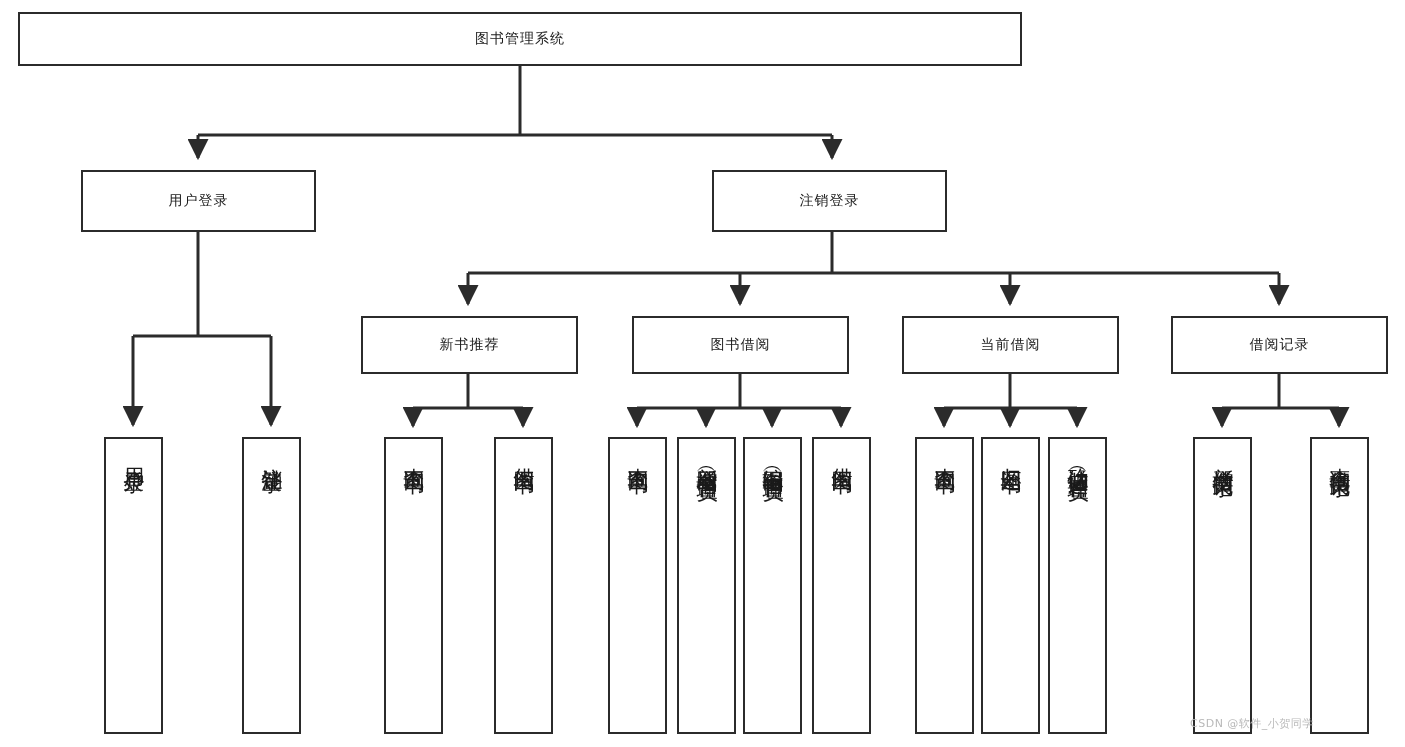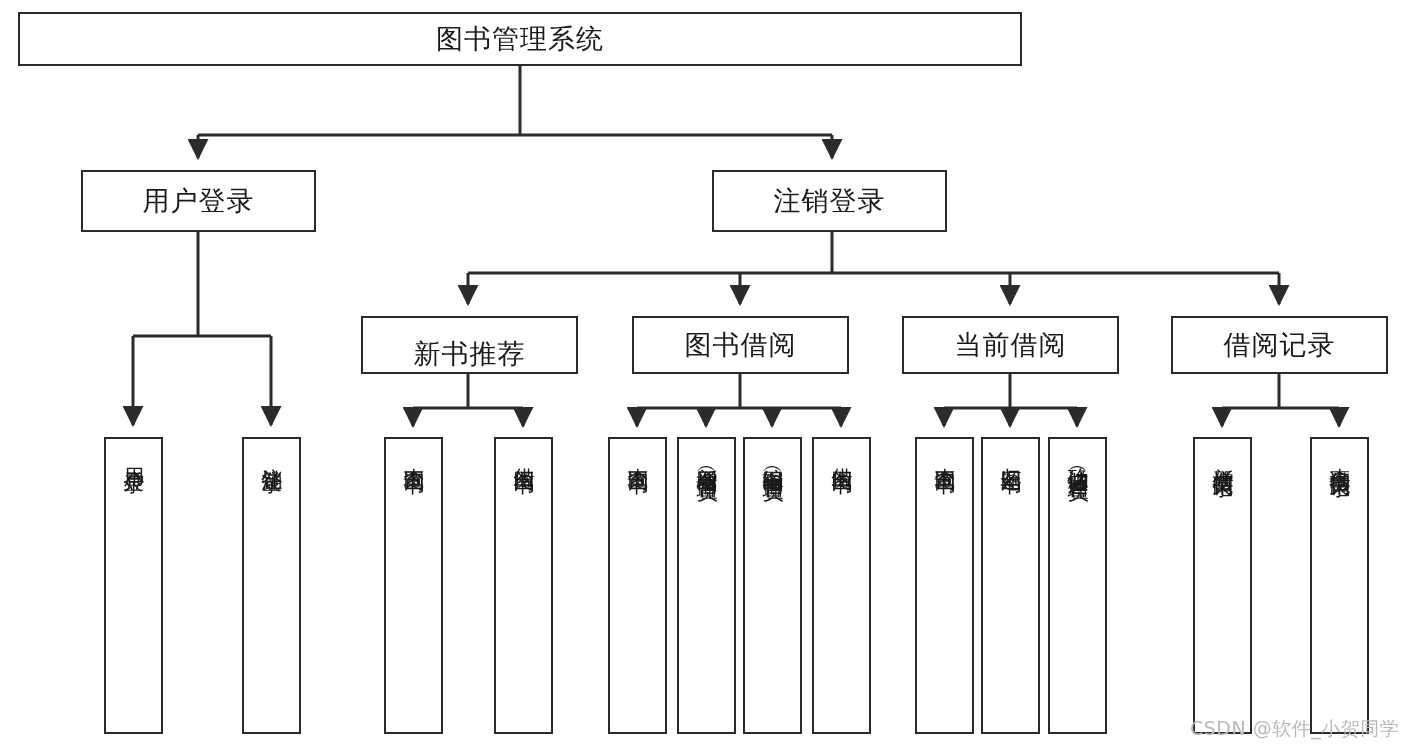--- a/index.html
+++ b/index.html
@@ -29,40 +29,40 @@
     position: absolute;
     box-sizing: border-box;
     border: 2px solid #2b2b2b;
     background: #ffffff;
     display: flex;
     align-items: center;
     justify-content: center;
     color: #1a1a1a;
   }
   .node.horizontal {
-    font-size: 27px;
+    font-size: 14px;
     letter-spacing: 1px;
   }
   .node.vertical {
     align-items: flex-start;
     justify-content: center;
     padding-top: 12px;
   }
   .vlabel {
     writing-mode: vertical-rl;
     text-orientation: upright;
     font-size: 21px;
     line-height: 1.18;
     letter-spacing: 2px;
     white-space: nowrap;
     color: #1a1a1a;
   }
   .watermark {
     position: absolute;
-    font-size: 19px;
+    font-size: 11px;
     color: #b9b9b9;
     white-space: nowrap;
     letter-spacing: 0.5px;
   }
 </style>
 </head>
 <body>
 
 <div id="canvas">
 
@@ -120,21 +120,21 @@
     <span>图书管理系统</span>
   </div>
 
   <div class="node horizontal" style="left:81px; top:170px; width:235px; height:62px;">
     <span>用户登录</span>
   </div>
   <div class="node horizontal" style="left:712px; top:170px; width:235px; height:62px;">
     <span>注销登录</span>
   </div>
 
-  <div class="node horizontal" style="left:361px; top:316px; width:217px; height:58px;align-items:flex-end;">
+  <div class="node horizontal" style="left:361px; top:316px; width:217px; height:58px;">
     <span>新书推荐</span>
   </div>
   <div class="node horizontal" style="left:632px; top:316px; width:217px; height:58px;font-family:Liberation Mono, monospace;">
     <span>图书借阅</span>
   </div>
   <div class="node horizontal" style="left:902px; top:316px; width:217px; height:58px;">
     <span>当前借阅</span>
   </div>
   <div class="node horizontal" style="left:1171px; top:316px; width:217px; height:58px;">
     <span>借阅记录</span>

